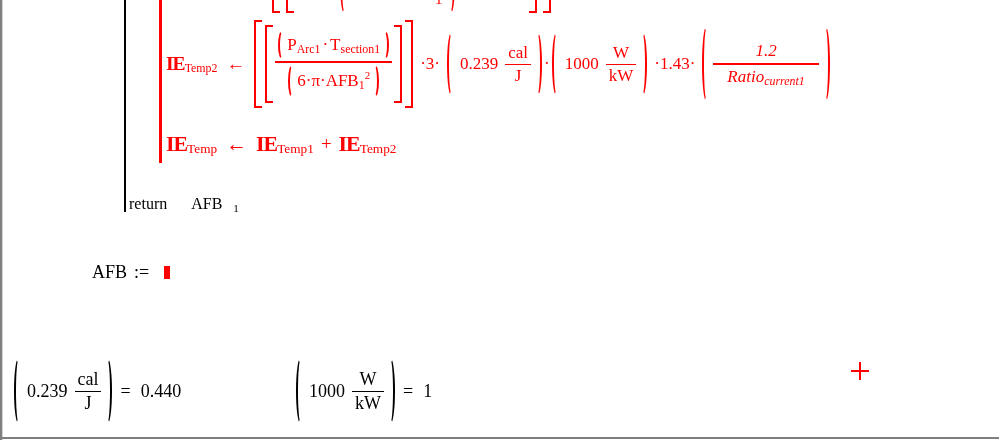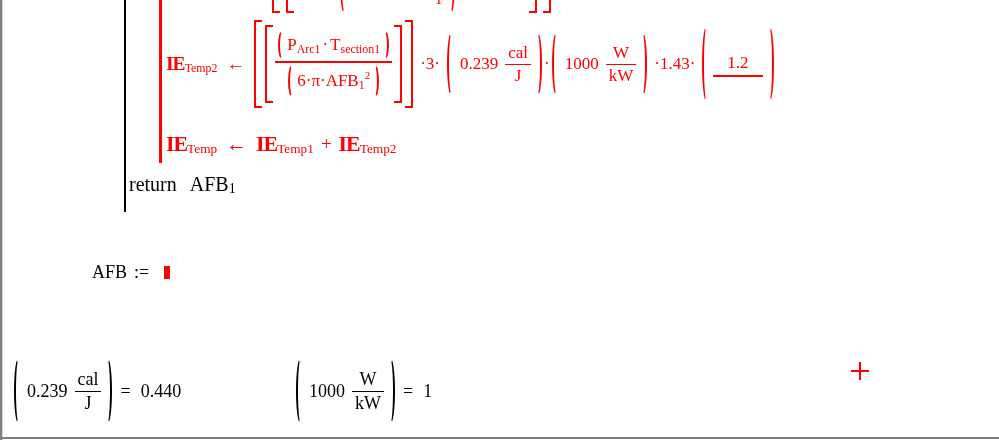--- a/index.html
+++ b/index.html
@@ -12,21 +12,21 @@
   .edge-l2 { position:absolute; left:2px; top:0; width:1px; height:440px; background:#d4d4d4; }
   .edge-b { position:absolute; left:0; top:437px; width:999px; height:2px; background:#7f7f7f; }
 
   .vbar { position:absolute; top:0; }
   .vbar.black { left:124px; width:2px; height:212px; background:#000; }
   .vbar.red   { left:159px; width:3px; height:163px; background:#ff0000; }
 
   .region { position:absolute; display:flex; align-items:center; white-space:nowrap; }
   .r-line1 { left:166px; top:16px;  height:96px; color:#ff0000; font-size:17px; }
   .r-line2 { left:166px; top:126px; height:36px; color:#ff0000; font-size:19px; }
-  .r-line3 { left:129px; top:168px; height:32px; color:#000;    font-size:20px; }
+  .r-line3 { left:129px; top:188px; height:32px; color:#000;    font-size:16px;gap:11px; }
   .r-assign{ left:92px;  top:258px; height:28px; color:#000;    font-size:18px; }
   .r-res1  { left:14px;  top:352px; height:78px; color:#000;    font-size:18px; }
   .r-res2  { left:296px; top:352px; height:78px; color:#000;    font-size:18px; }
 
   .ie  { font-size:1.15em; letter-spacing:-1px;font-weight:bold; }
   .sub { font-size:0.70em; position:relative; top:0.38em; line-height:1; }
   .sup { font-size:0.64em; position:relative; top:-0.55em; line-height:1; }
   .op  { margin:0 7px; }
   .arrow { font-size:1.1em; margin:0 9px; }
   .dot { margin:0 2px; }
@@ -46,21 +46,21 @@
   .brk-l + .brk-l, .brk-r + .brk-r { margin-left:3px; }
   .mL { margin-left:5px; } .mR { margin-right:5px; }
 
   .h30{height:30px} .h34{height:34px} .h64{height:64px}
   .h66{height:66px} .h76{height:76px} .h78{height:78px} .h88{height:88px}
 
   .frac { display:flex; flex-direction:column; align-items:center; margin:0 2px; }
   .frow { display:flex; align-items:center; justify-content:center; padding:1px 3px; }
   .fbar { align-self:stretch; height:0; border-top:2px solid currentColor; }
   .fbar.thin { border-top-width:1.5px; }
-  .frac.ratio .frow { padding:2px 14px; }
+  .frac.ratio .frow { padding:2px 14px;font-style:italic; }
 
   .pgroup { display:flex; align-items:center; }
 
   .ph { display:inline-block; width:6px; height:13px; background:#ff0000; margin-left:8px; }
 
   .cross { position:absolute; left:851px; top:362px; width:18px; height:18px; }
   .cross::before { content:""; position:absolute; left:0; top:8px; width:18px; height:2px; background:#ff0000; }
   .cross::after  { content:""; position:absolute; left:8px; top:0; width:2px; height:18px; background:#ff0000; }
 
   .clip { position:absolute; left:0; top:0; width:999px; height:15px; overflow:hidden; color:#ff0000; }
@@ -138,20 +138,24 @@
         <div class="frow">kW</div>
       </div>
       <div class="paren-r h64"></div>
     </div>
     <span class="op">·1.43·</span>
     <div class="pgroup">
       <div class="paren-l h76"></div>
       <div class="frac ratio">
         <div class="frow">1.2</div>
         <div class="fbar"></div>
+        <div class="frow">
+          <span>Ratio</span>
+            <span class="sub">current1</span>
+        </div>
       </div>
       <div class="paren-r h76"></div>
     </div>
   </div>
 
   <div class="region r-line2">
     <span class="ie">IE</span>
       <span class="sub">Temp</span>
     <span class="arrow">←</span>
     <span class="ie">IE</span>

